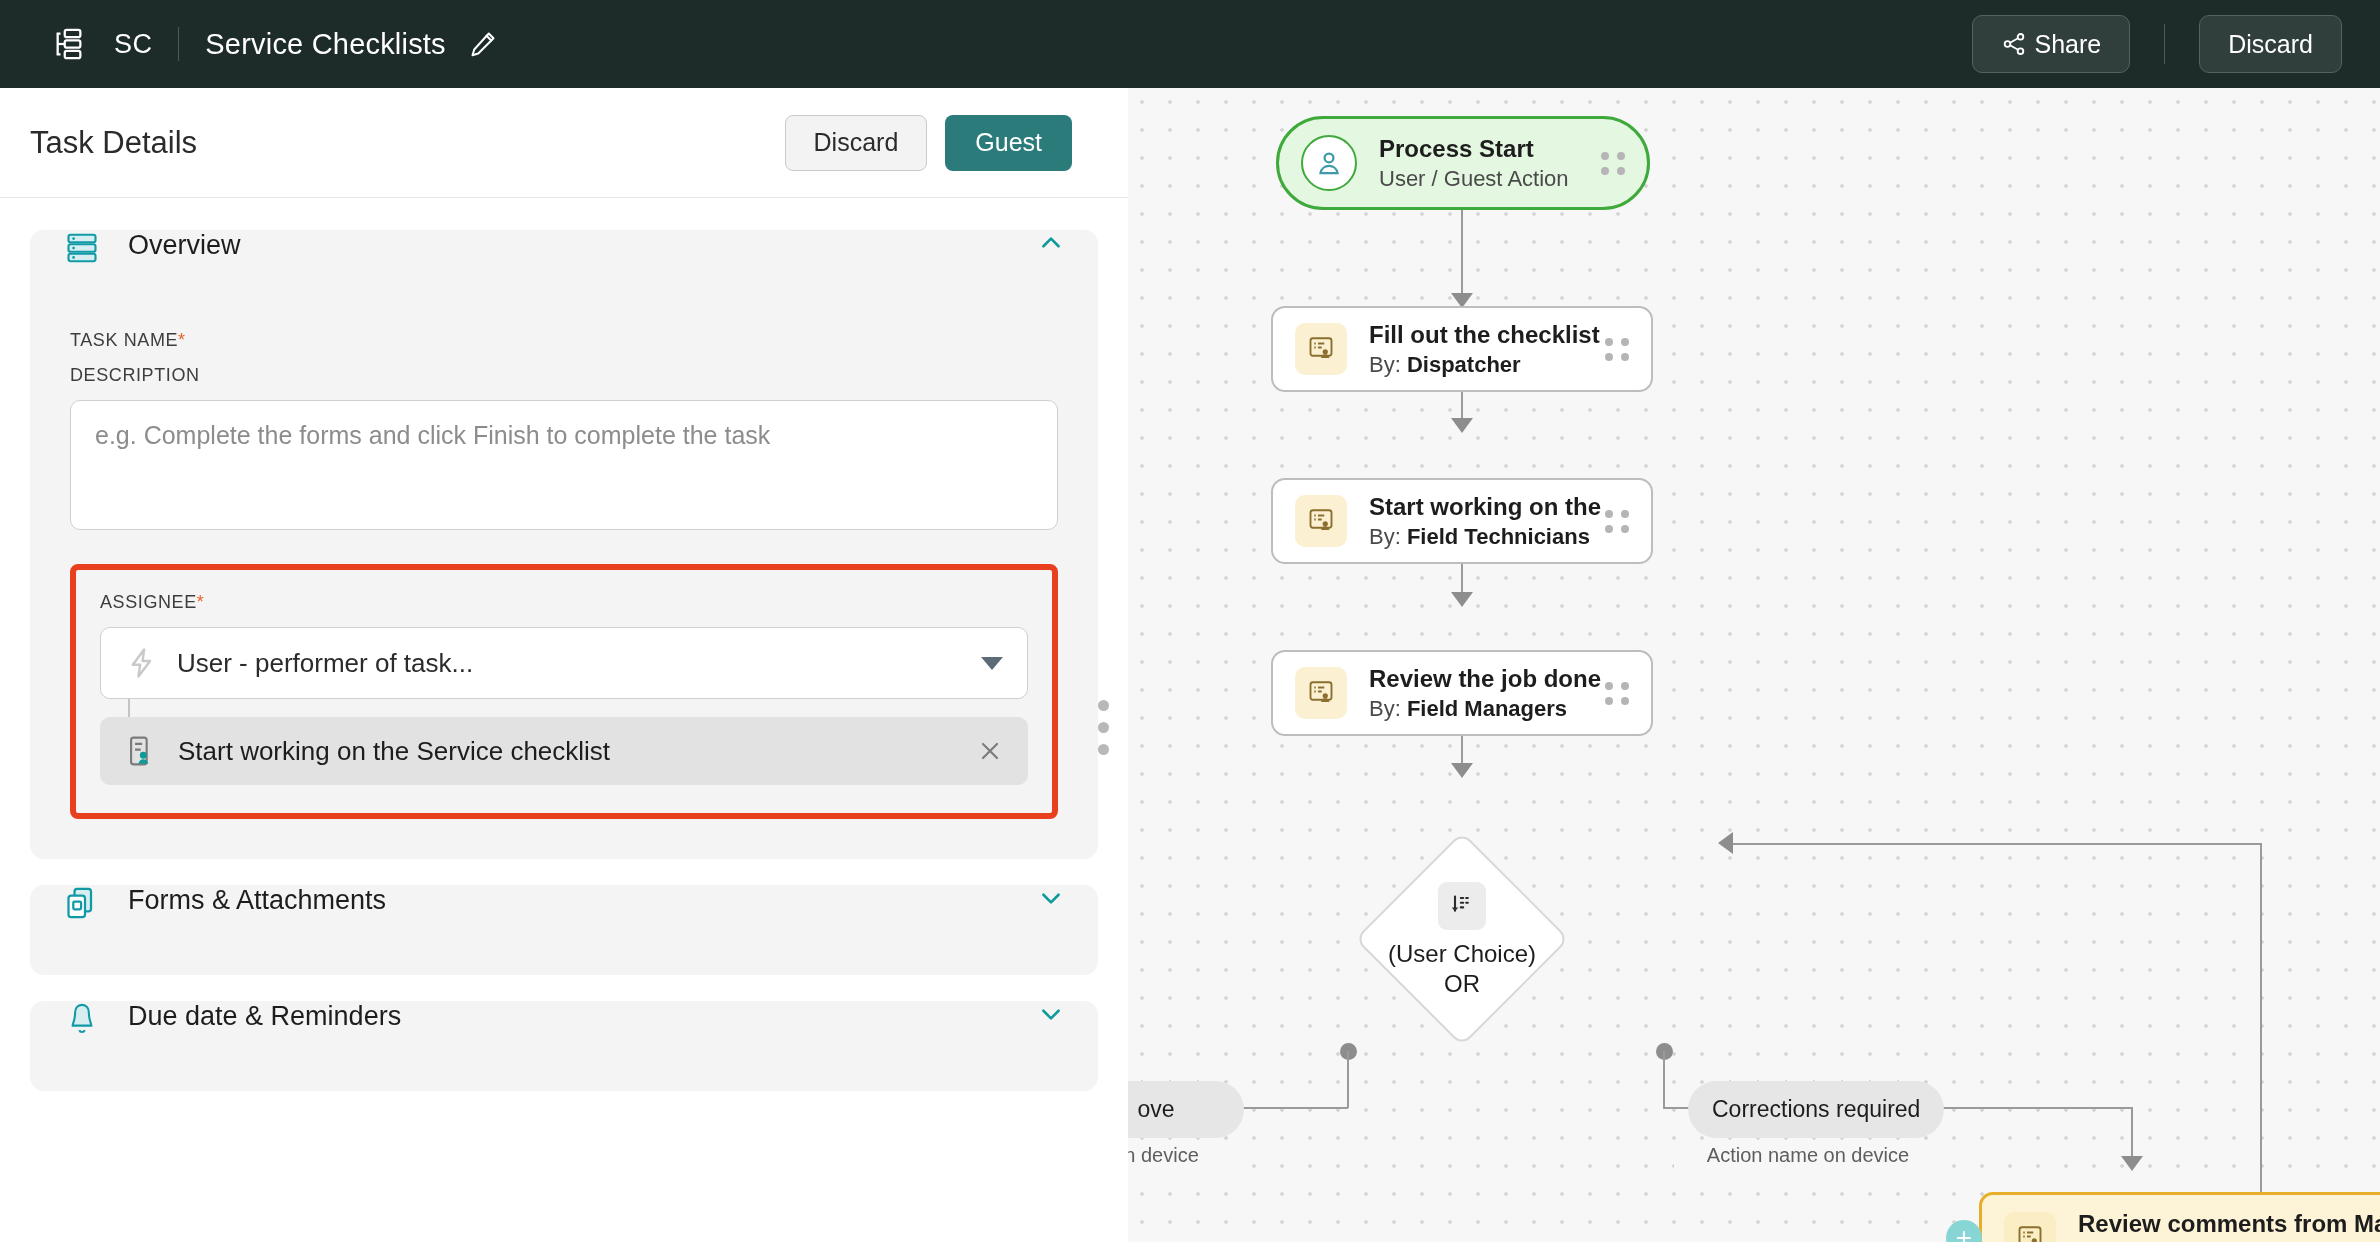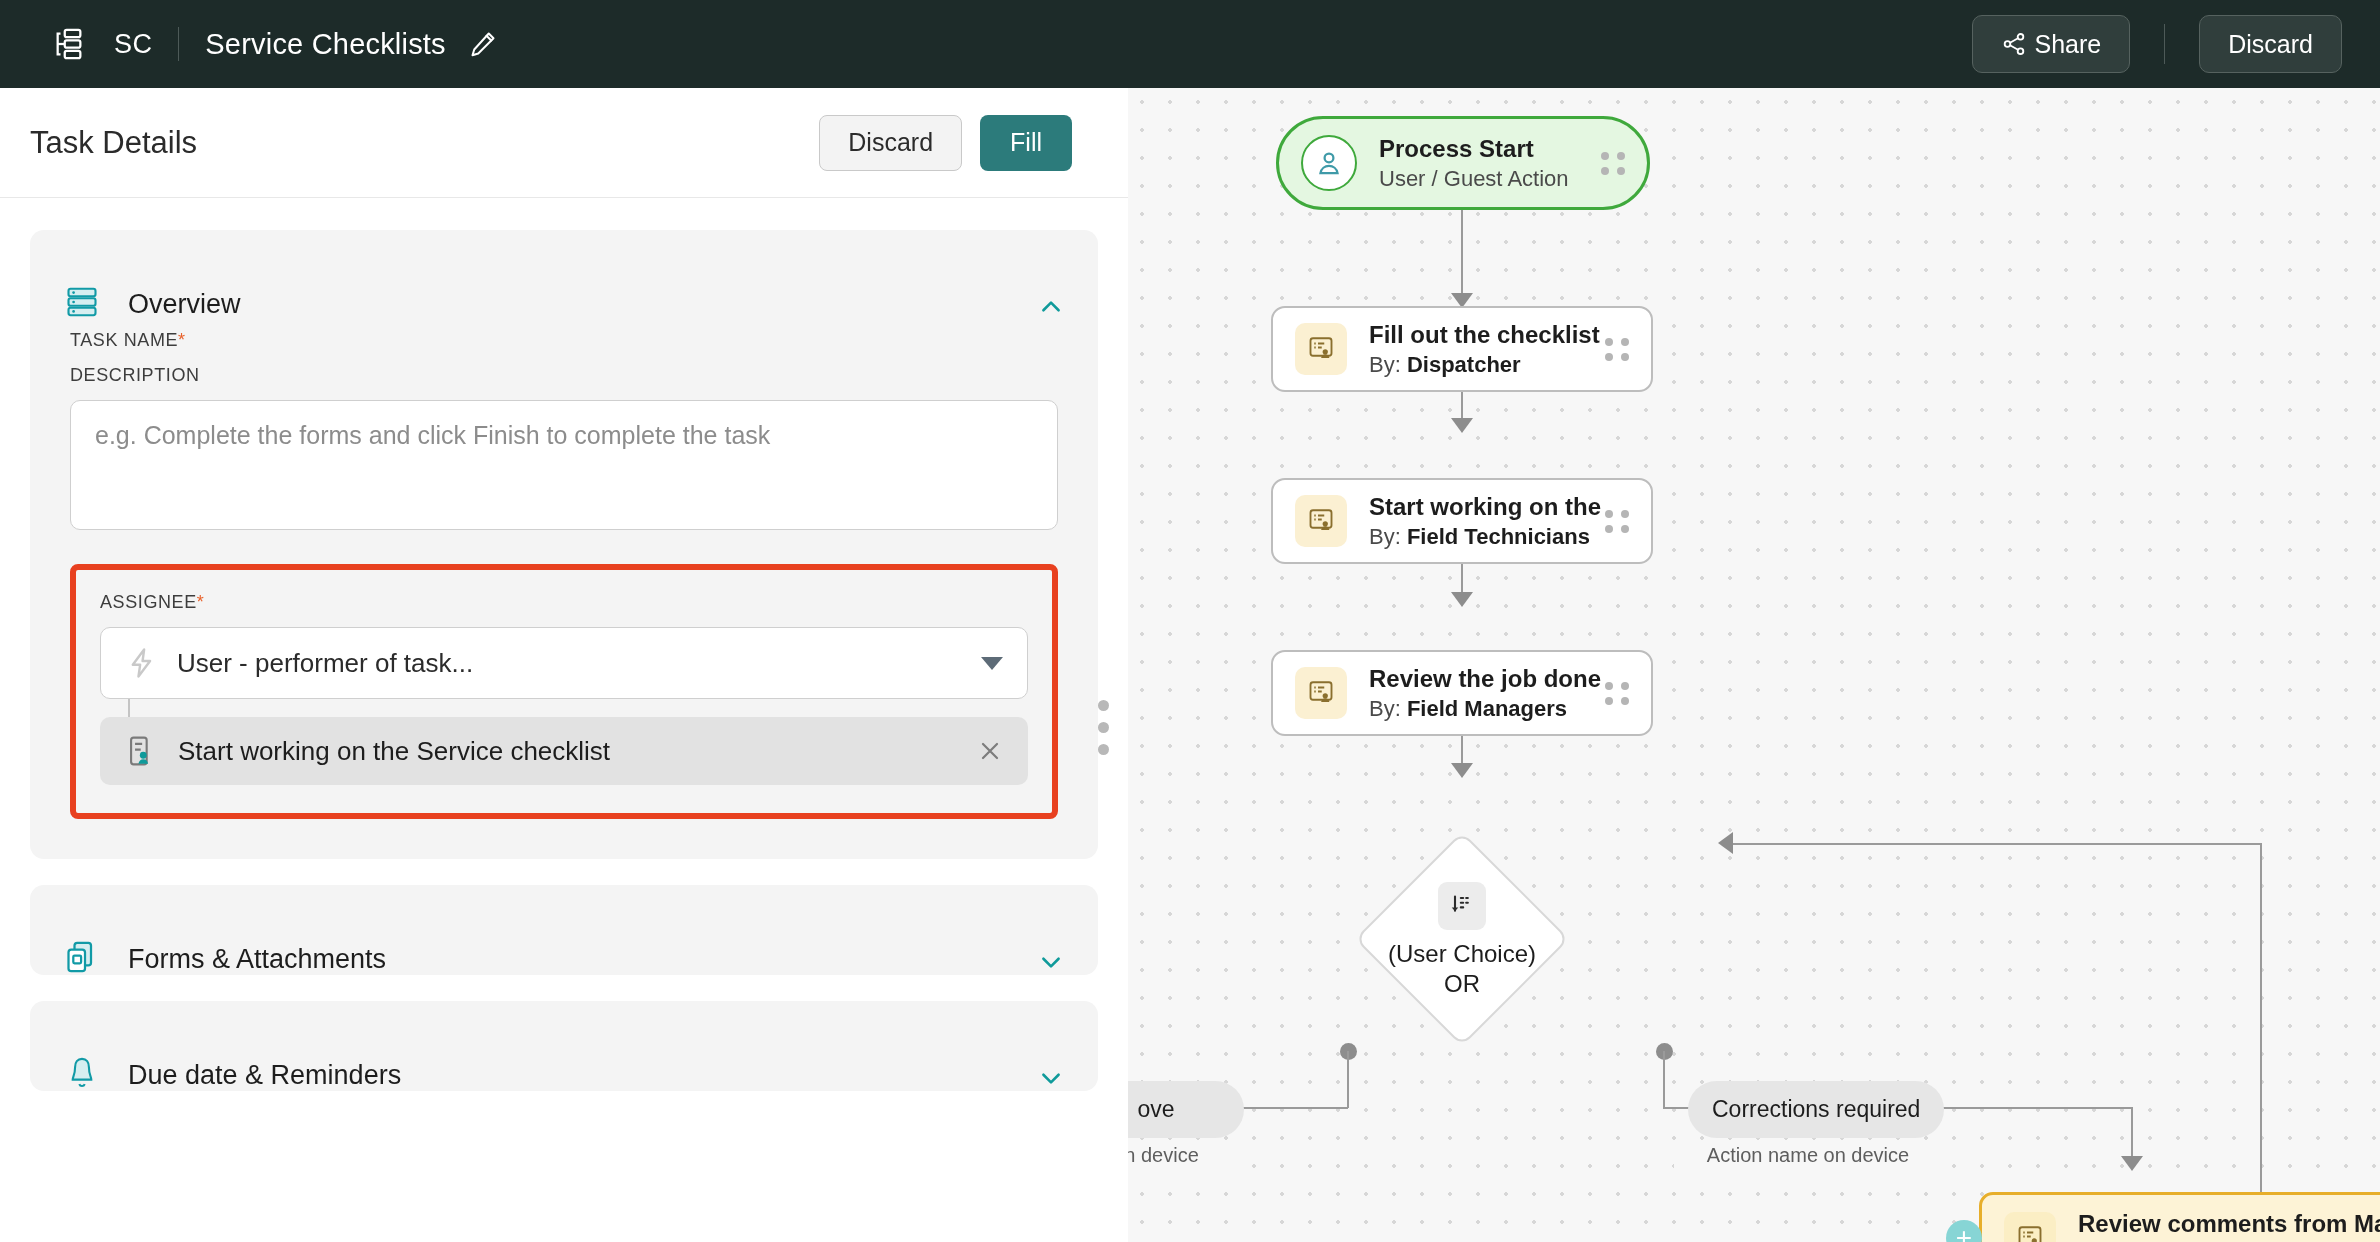--- a/index.html
+++ b/index.html
@@ -53,21 +53,21 @@
     height: 56px; padding: 0 30px; border-radius: 8px; border: none;
     background: #2c7b7b; color: #ffffff; font-size: 25px; cursor: pointer;
   }
 
   .lp-body { padding: 32px 30px; }
 
   .card {
     background: #f4f4f4; border-radius: 14px; margin-bottom: 26px;
   }
   .card-head {
-    display: flex; align-items: flex-end; height: 90px;
+    display: flex; align-items: flex-start; height: 90px;
     padding: 0 34px 0 34px; cursor: pointer;
   }
   .card-head .ci { width: 36px; height: 36px; margin-right: 28px; flex: none; }
   .card-title { font-size: 27px; color: #1d1d1d; font-weight: 500; }
   .chev { margin-left: auto; width: 26px; height: 26px; }
 
   .card-body { padding: 10px 40px 40px 40px; }
   .field-label {
     font-size: 18px; color: #3d3d3d; letter-spacing: .6px;
     margin-bottom: 14px; text-transform: uppercase;
@@ -257,21 +257,21 @@
       <span class="tb-divider2"></span>
       <button class="btn-dark">Discard</button>
     </div>
   </div>
 
   <div class="left-panel">
     <div class="lp-head">
       <div class="lp-title">Task Details</div>
       <div class="lp-head-btns">
         <button class="btn-discard-lt">Discard</button>
-        <button class="btn-save">Fill</button>
+        <button class="btn-save">Guest</button>
       </div>
     </div>
 
     <div class="lp-body">
 
       <div class="card">
         <div class="card-head">
           <span class="ci">
             <svg width="36" height="36" viewBox="0 0 24 24" fill="#d6eef0" stroke="#119aa6" stroke-width="1.4">
               <rect x="3" y="3.2" width="18" height="5" rx="1.4"></rect>

